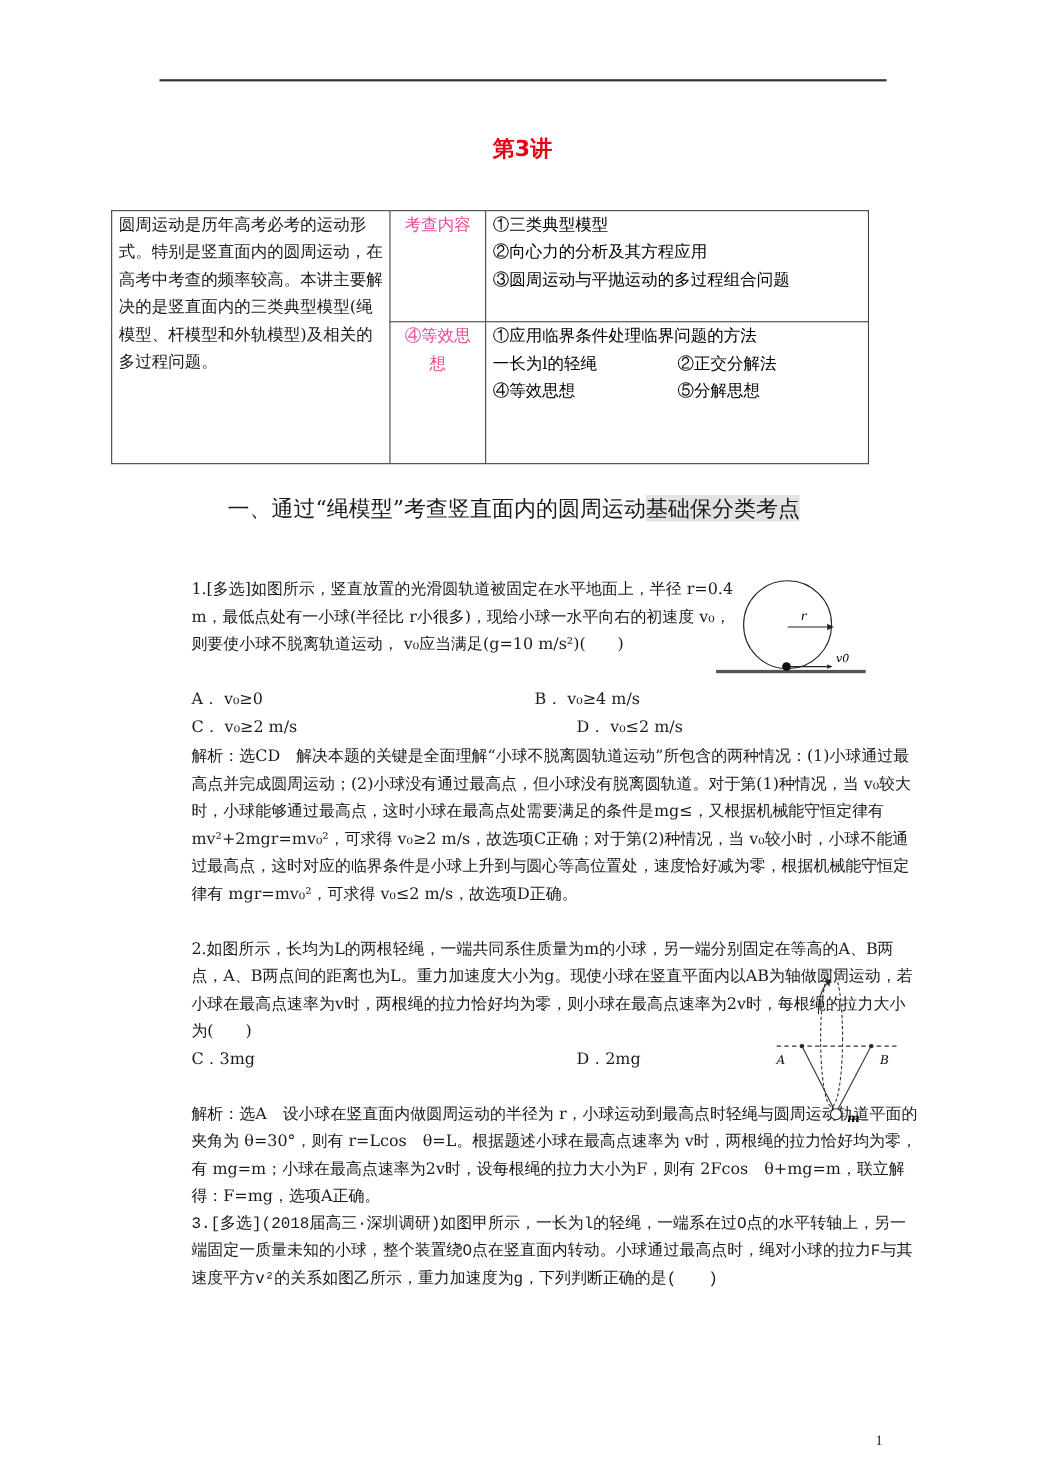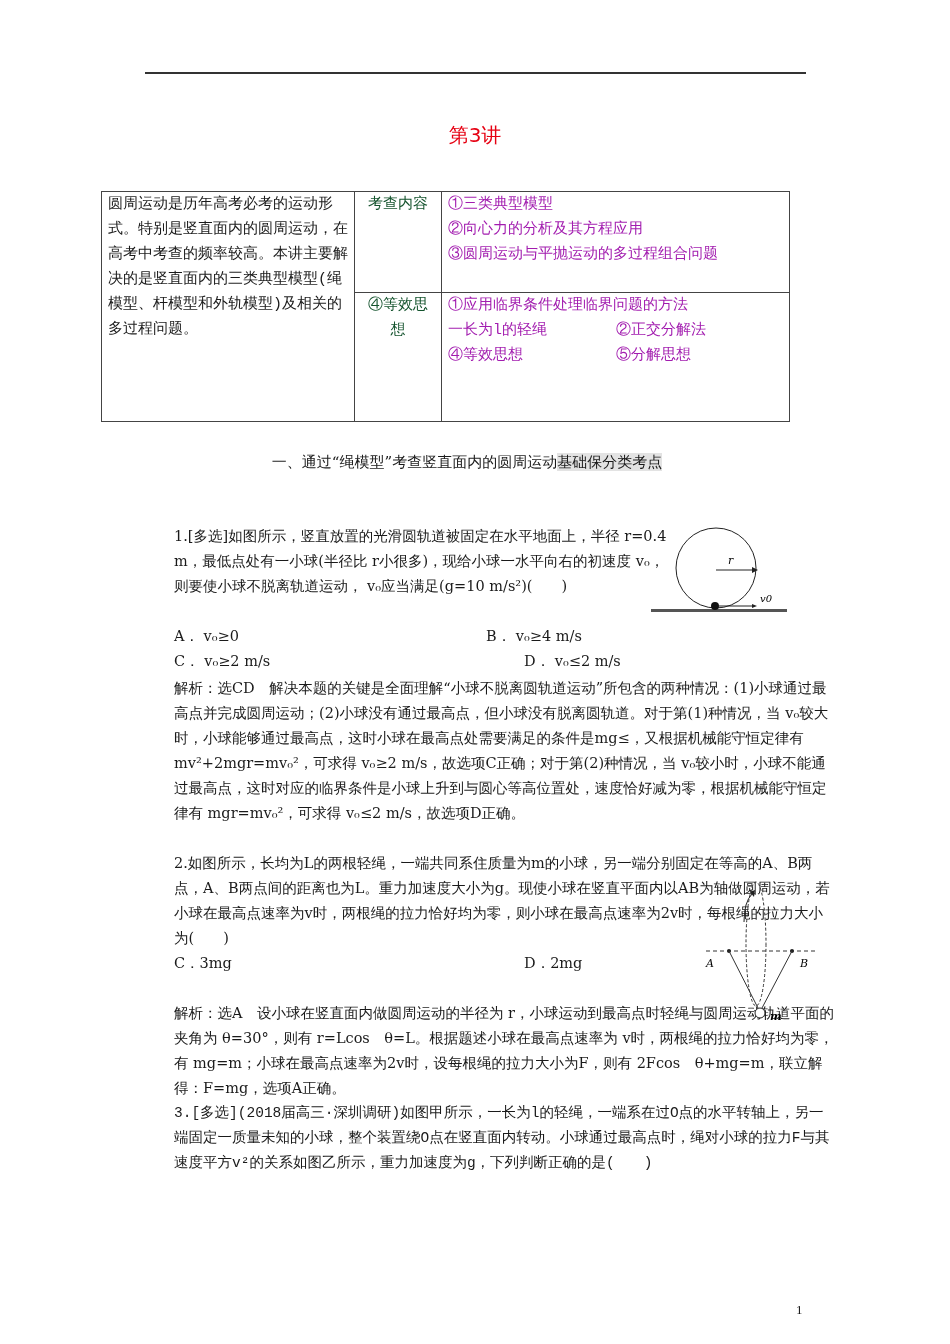--- a/index.html
+++ b/index.html
@@ -4,38 +4,38 @@
 <style>
   html, body { margin: 0; padding: 0; background: #ffffff; }
   body {
     width: 950px; height: 1344px; position: relative; overflow: hidden;
     font-family: "DejaVu Serif", "Liberation Serif", serif;
     color: #1a1a1a;
   }
   .top-rule { position: absolute; left: 145px; top: 72px; width: 661px; height: 2px; background: #333; }
   .title {
     position: absolute; left: 0; width: 950px; top: 122px; text-align: center;
-    color: #e60012; font-size: 20px; font-weight: normal;
+    color: #e60012; font-size: 20px; font-weight: bold;
     font-family: "DejaVu Sans", "Liberation Sans", sans-serif;
   }
   table.overview {
     position: absolute; left: 101px; top: 191px; width: 689px;
-    border-collapse: collapse; font-size: 15px; line-height: 25px; font-family: Liberation Mono, monospace;
+    border-collapse: collapse; font-size: 15px; line-height: 25px;
   }
   table.overview td { border: 1.5px solid #444; vertical-align: top; padding: 0 6px; }
   td.intro { width: 240px; height: 232px; padding-left: 8px; }
-  td.label { width: 74px; text-align: center; color: #14532d; }
-  td.items { color: #a21caf; }
+  td.label { width: 74px; text-align: center; color: #ec4899; }
+  td.items { color: #000000; }
   td.items .row { display: flex; }
   td.items .row span:first-child { width: 168px; }
   .r1 td { height: 100px; }
   .r2 td { height: 128px; }
   .section-heading {
     position: absolute; left: 0; width: 934px; top: 451px; text-align: center;
-    font-size: 15px; line-height: 22px;
+    font-size: 20px; line-height: 22px;
   }
   .section-heading .tag { background: #e3e3e3; }
   .block { position: absolute; left: 146px; font-size: 14.5px; line-height: 25px; margin-left: 28px; }
   .block p { margin: 0; }
   .opts { display: flex; }
   .opts span { display: inline-block; }
   .fig { position: absolute; }
   .page-num { position: absolute; left: 796px; top: 1302px; font-size: 13px; font-family: "Liberation Serif", serif; }
 </style>
 </head>

